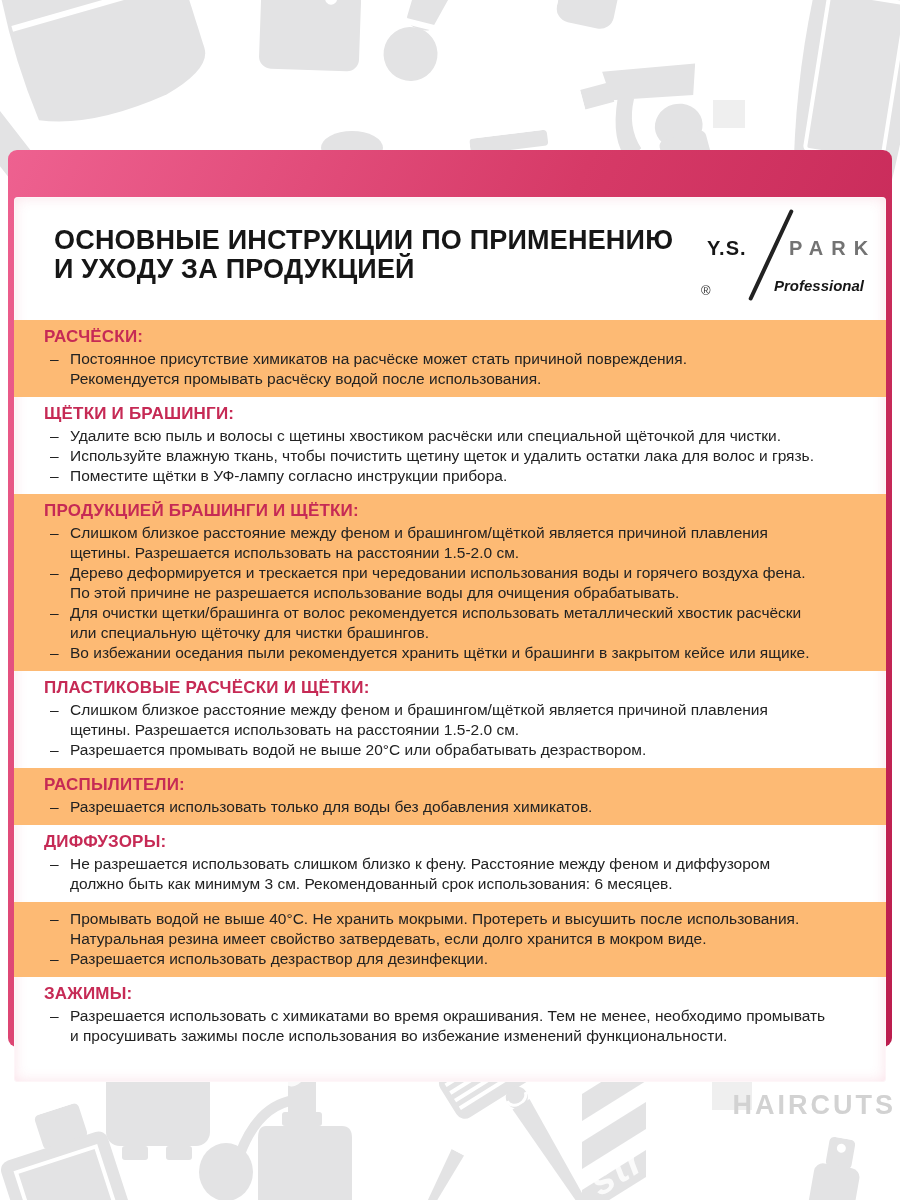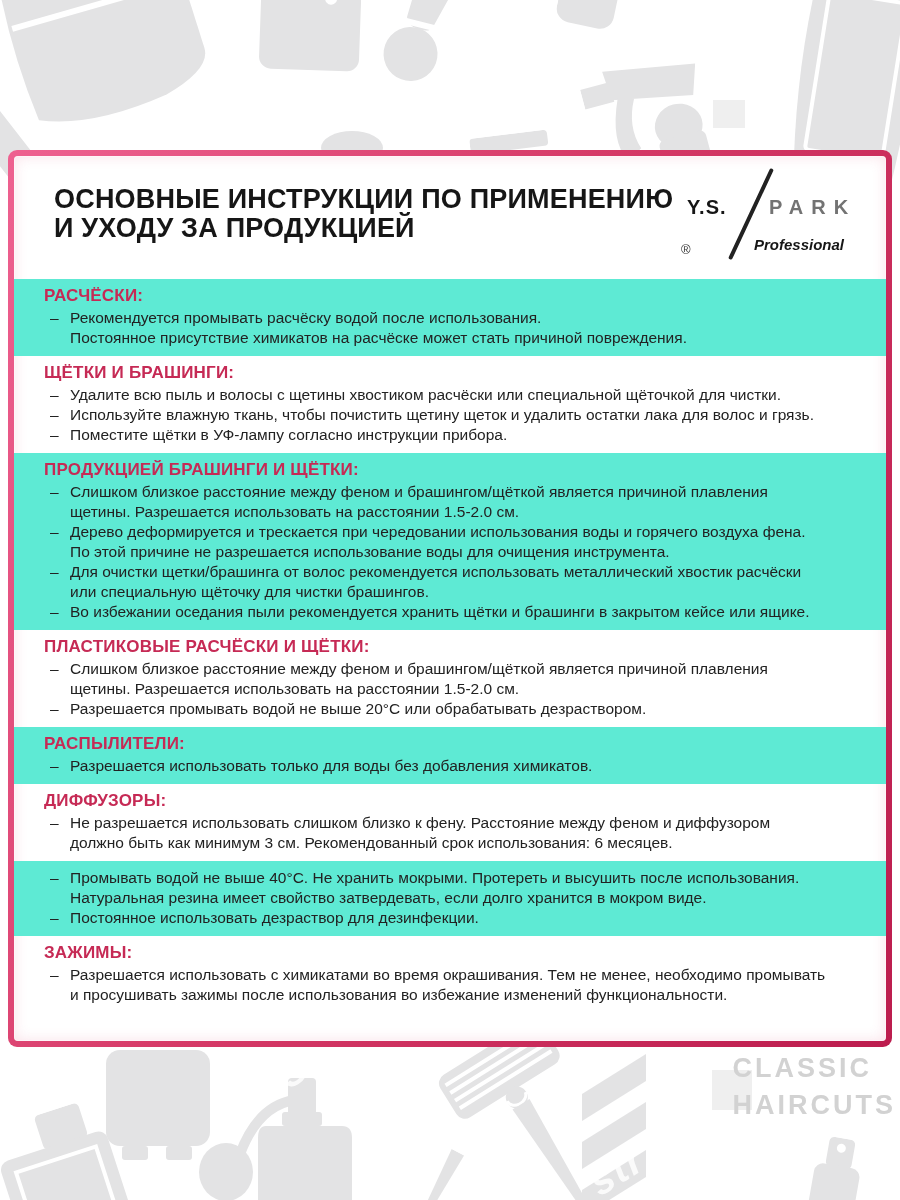--- a/index.html
+++ b/index.html
@@ -24,37 +24,38 @@
   
   .card {
     position:absolute; left:8px; top:150px; width:884px; height:897px;
     box-sizing:border-box; padding:6px; border-radius:9px; z-index:2;
     background:linear-gradient(115deg,#ee6190 0%, #d63a67 45%, #bc1d4e 100%);
   }
   .card-inner {
     width:100%; height:100%; background:#ffffff; border-radius:4px;
     overflow:hidden; position:relative;
     box-shadow: inset 0 0 0 1px rgba(255,255,255,0.4), inset 0 0 14px rgba(230,80,120,0.18);
+    margin-top: 41px;
   }
   .card-header { position:relative; height:123px; padding:0 40px; box-sizing:border-box; }
   .title { padding-top:29px; }
   .title-line {
     font-size:27px; font-weight:bold; color:#161616;
     line-height:29px; letter-spacing:0.2px; white-space:nowrap;
   }
-  .logo { position:absolute; right:42px; top:12px; width:165px; height:96px; }
+  .logo { position:absolute; right:22px; top:12px; width:165px; height:96px; }
   .logo-ys   { position:absolute; left:8px;  top:28px; font-size:20px; font-weight:bold; letter-spacing:1px; color:#161616; }
   .logo-park { position:absolute; left:90px; top:28px; font-size:20px; font-weight:bold; letter-spacing:8px; color:#737373; }
   .logo-slash{ position:absolute; left:70px; top:-4px; width:4px; height:100px; background:#222;
                transform:rotate(25deg); border-radius:2px; }
   .logo-prof { position:absolute; right:0px; top:68px; font-size:15px; font-weight:bold; font-style:italic; color:#161616; }
   .logo-reg  { position:absolute; left:2px; top:74px; font-size:13px; color:#333; }
   
   .section { padding:7px 20px 8px 30px; }
-  .section.tinted { background:#5eead4; }
+  .section.tinted { background:#fdba74; }
   .section-heading {
     font-size:17px; font-weight:bold; color:#c62a55;
     line-height:20px; margin-bottom:2px; letter-spacing:0.2px;
   }
   .bullet { position:relative; padding-left:26px; }
   .bullet .dash { position:absolute; left:6px; top:0; font-size:15.5px; line-height:20px; color:#222; }
   .bullet-line { font-size:15.5px; line-height:20px; color:#222; }
 </style>
 </head>
 <body>
@@ -196,22 +197,22 @@
         <div class="logo-prof">Professional</div>
         <div class="logo-reg">®</div>
       </div>
     </div>
 
     <div class="sections">
         <section class="section tinted">
           <div class="section-heading">РАСЧЁСКИ:</div>
           <div class="bullet">
             <span class="dash">–</span>
+            <div class="bullet-line">Постоянное присутствие химикатов на расчёске может стать причиной повреждения.</div>
             <div class="bullet-line">Рекомендуется промывать расчёску водой после использования.</div>
-            <div class="bullet-line">Постоянное присутствие химикатов на расчёске может стать причиной повреждения.</div>
           </div>
         </section>
         <section class="section">
           <div class="section-heading">ЩЁТКИ И БРАШИНГИ:</div>
           <div class="bullet">
             <span class="dash">–</span>
             <div class="bullet-line">Удалите всю пыль и волосы с щетины хвостиком расчёски или специальной щёточкой для чистки.</div>
           </div>
           <div class="bullet">
             <span class="dash">–</span>
@@ -225,21 +226,21 @@
         <section class="section tinted">
           <div class="section-heading">ПРОДУКЦИЕЙ БРАШИНГИ И ЩЁТКИ:</div>
           <div class="bullet">
             <span class="dash">–</span>
             <div class="bullet-line">Слишком близкое расстояние между феном и брашингом/щёткой является причиной плавления</div>
             <div class="bullet-line">щетины. Разрешается использовать на расстоянии 1.5-2.0 см.</div>
           </div>
           <div class="bullet">
             <span class="dash">–</span>
             <div class="bullet-line">Дерево деформируется и трескается при чередовании использования воды и горячего воздуха фена.</div>
-            <div class="bullet-line">По этой причине не разрешается использование воды для очищения инструмента.</div>
+            <div class="bullet-line">По этой причине не разрешается использование воды для очищения обрабатывать.</div>
           </div>
           <div class="bullet">
             <span class="dash">–</span>
             <div class="bullet-line">Для очистки щетки/брашинга от волос рекомендуется использовать металлический хвостик расчёски</div>
             <div class="bullet-line">или специальную щёточку для чистки брашингов.</div>
           </div>
           <div class="bullet">
             <span class="dash">–</span>
             <div class="bullet-line">Во избежании оседания пыли рекомендуется хранить щётки и брашинги в закрытом кейсе или ящике.</div>
           </div>
@@ -272,21 +273,21 @@
           </div>
         </section>
         <section class="section tinted">
           <div class="bullet">
             <span class="dash">–</span>
             <div class="bullet-line">Промывать водой не выше 40°C. Не хранить мокрыми. Протереть и высушить после использования.</div>
             <div class="bullet-line">Натуральная резина имеет свойство затвердевать, если долго хранится в мокром виде.</div>
           </div>
           <div class="bullet">
             <span class="dash">–</span>
-            <div class="bullet-line">Постоянное использовать дезраствор для дезинфекции.</div>
+            <div class="bullet-line">Разрешается использовать дезраствор для дезинфекции.</div>
           </div>
         </section>
         <section class="section">
           <div class="section-heading">ЗАЖИМЫ:</div>
           <div class="bullet">
             <span class="dash">–</span>
             <div class="bullet-line">Разрешается использовать с химикатами во время окрашивания. Тем не менее, необходимо промывать</div>
             <div class="bullet-line">и просушивать зажимы после использования во избежание изменений функциональности.</div>
           </div>
         </section>

